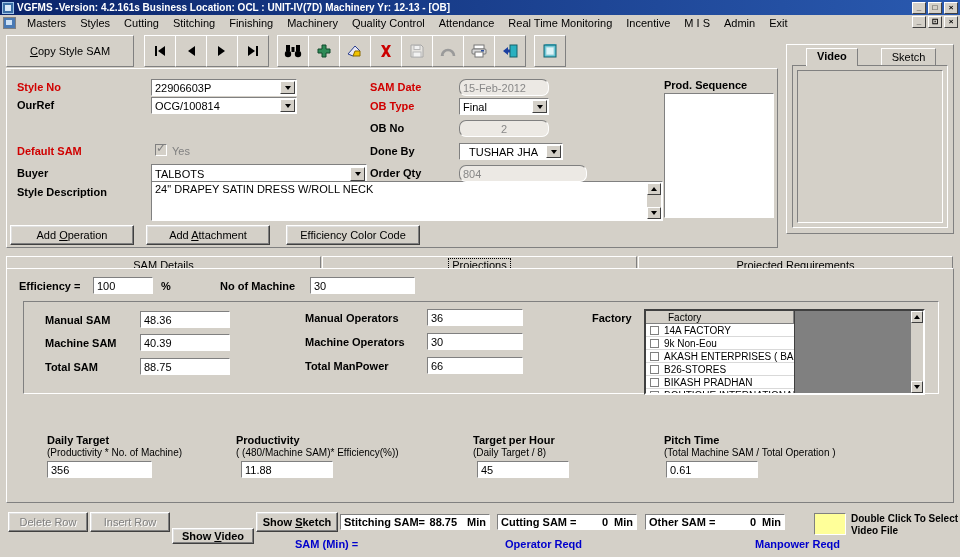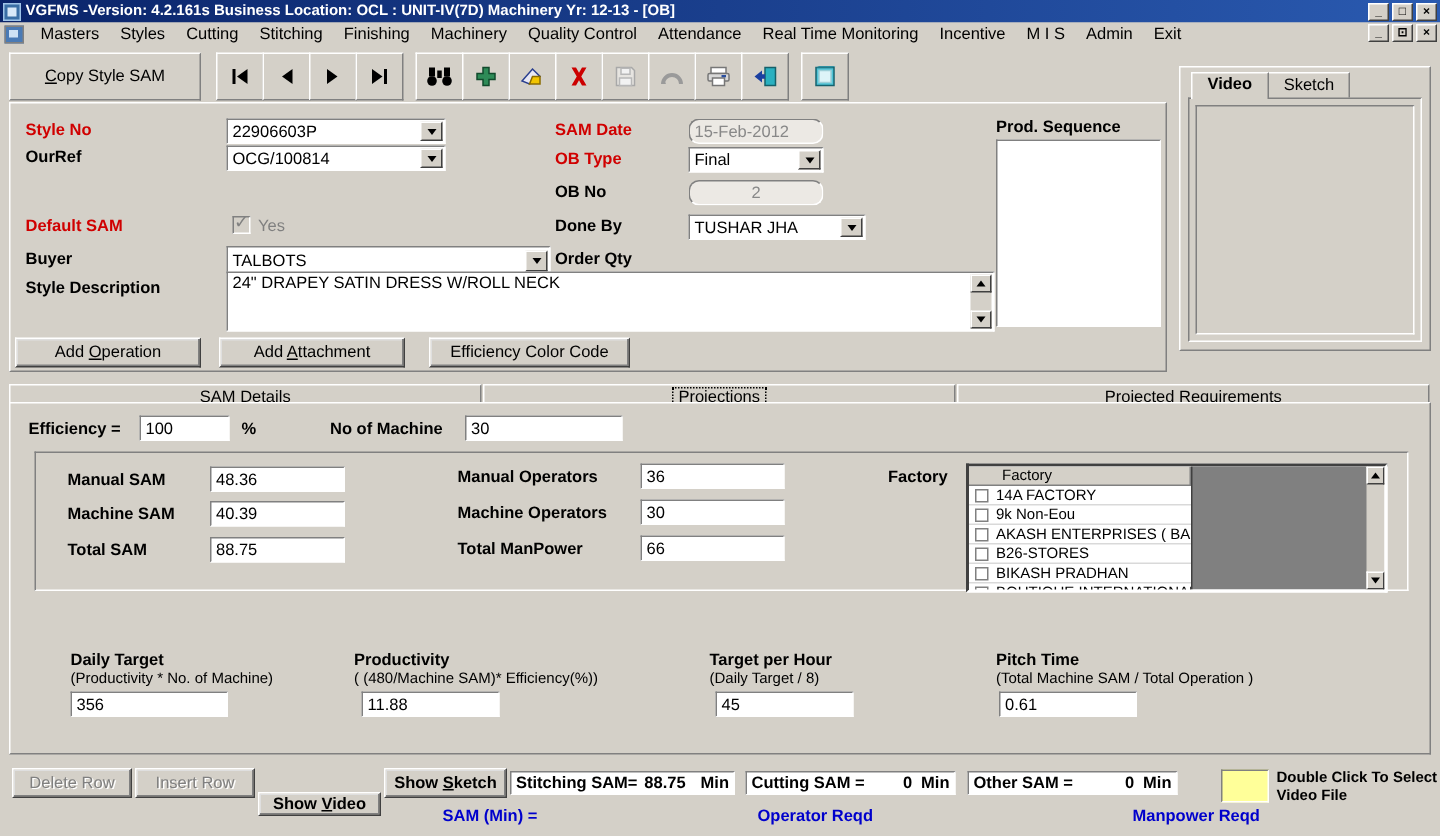--- a/index.html
+++ b/index.html
@@ -185,21 +185,21 @@
   }
 
   
   .vspanel {
     position: absolute; left: 786px; top: 44px;
     width: 168px; height: 190px;
     background: #d4d0c8;
     border: 1px solid;
     border-color: #ffffff #808080 #808080 #ffffff;
   }
-  .vs-tabs { position: absolute; left: 7px; top: 3px; display: flex; }
+  .vs-tabs { position: absolute; left: 19px; top: 3px; display: flex; gap: 24px; }
   .vs-tab {
     padding: 2px 10px 3px 10px;
     background: #d4d0c8;
     border: 1px solid;
     border-color: #ffffff #808080 #808080 #ffffff;
     border-bottom: none;
     font-size: 11px;
     margin-right: -1px;
     cursor: default;
   }
@@ -534,26 +534,29 @@
       <span>Final</span>
       <span class="combo-arrow"></span>
     </div>
 
     <div class="lbl bold" style="left:363px; top:53px;">OB No</div>
     <div class="fld shaded" style="left:452px; top:51px; width:90px; justify-content:center; text-align:center;">
       <span style="display:block;width:100%;text-align:center;">2</span>
     </div>
 
     <div class="lbl bold" style="left:363px; top:76px;">Done By</div>
-    <div class="fld combo" style="left:452px; top:74px; width:118px;">
+    <div class="fld combo" style="left:452px; top:74px; width:104px;text-align:center;">
       <span>TUSHAR JHA</span>
       <span class="combo-arrow"></span>
     </div>
 
     <div class="lbl bold" style="left:363px; top:98px;">Order Qty</div>
+    <div class="fld shaded" style="left:452px; top:96px; width:128px;">
+      <span>804</span>
+    </div>
 
     <div class="lbl bold" style="left:657px; top:10px;">Prod. Sequence</div>
     <div class="prodbox" style="left:657px; top:24px; width:110px; height:125px;">
       <span></span>
     </div>
   </div>
 
   <div class="vspanel">
     <div class="vs-tabs">
       <div class="vs-tab active">

